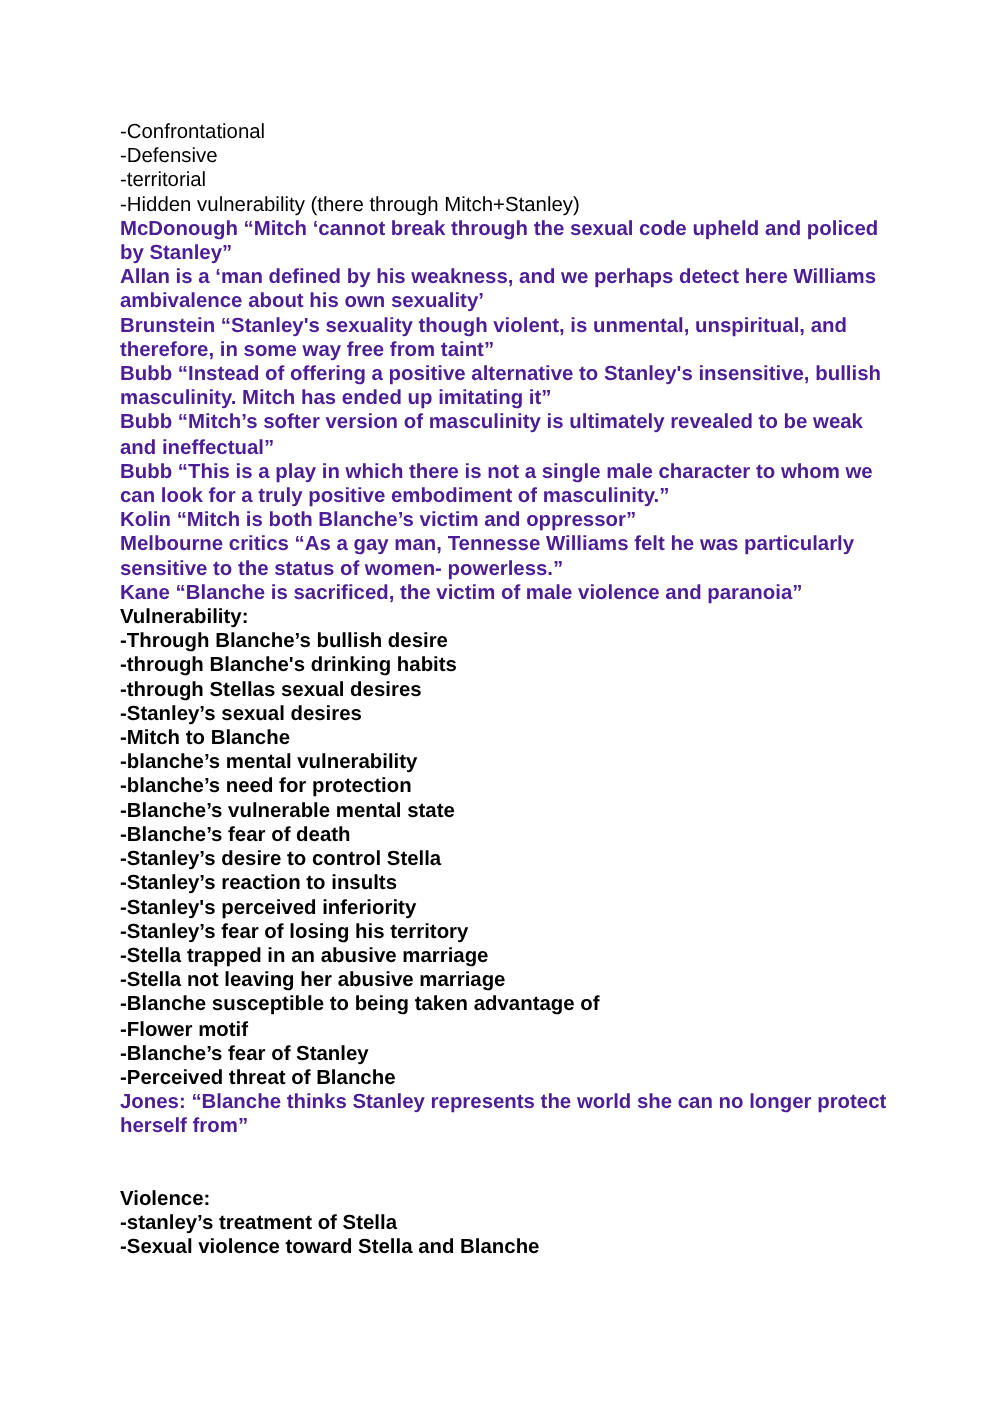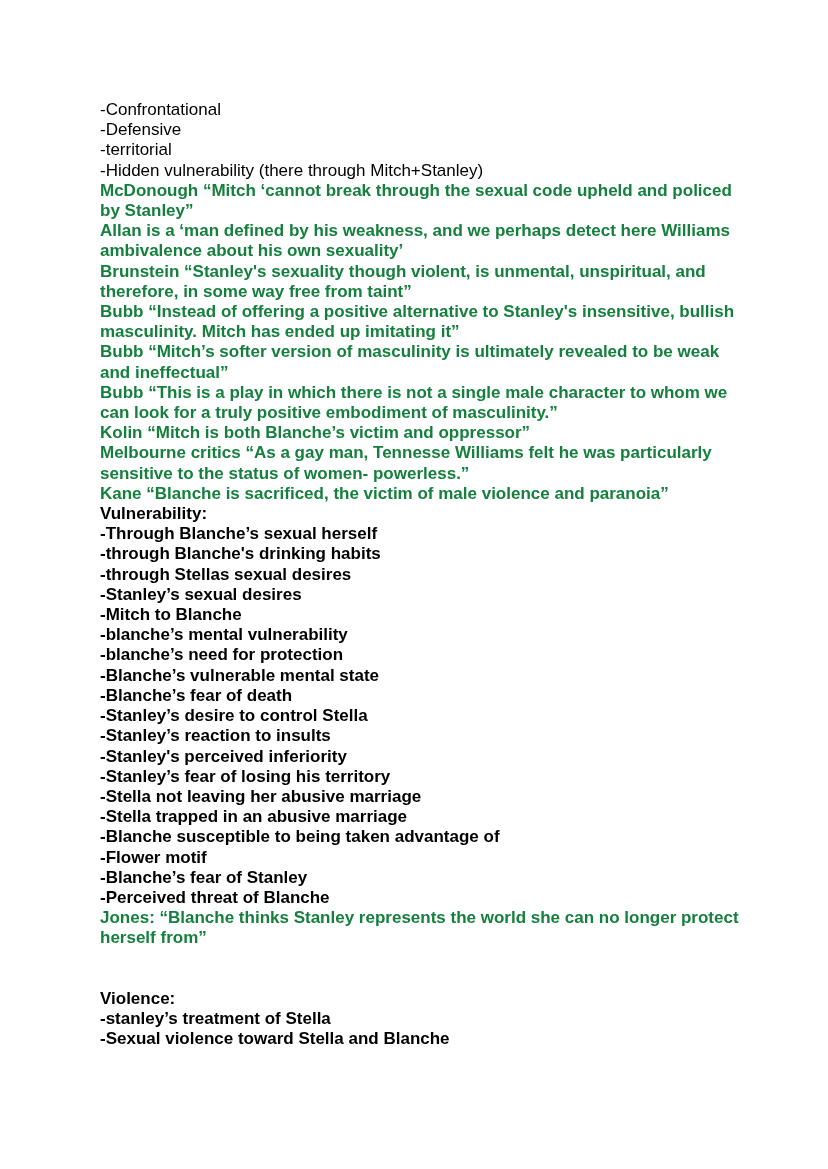--- a/index.html
+++ b/index.html
@@ -10,21 +10,21 @@
     top: 100px;
     width: 640px;
     font-family: "Liberation Sans", sans-serif;
     font-size: 17px;
     line-height: 20.2px;
     color: #000000;
   }
   .line { white-space: nowrap; }
   .plain { font-weight: normal; color: #000000; }
   .bold { font-weight: bold; color: #000000; }
-  .quote { font-weight: bold; color: #15803d; white-space: normal; }
+  .quote { font-weight: bold; color: #4c1d95; white-space: normal; }
   .spacer { height: 40.4px; }
 </style>
 </head>
 <body>
 
 <div class="page">
 
   <div>
     <div class="line plain">-Confrontational</div>
     <div class="line plain">-Defensive</div>
@@ -39,35 +39,35 @@
     <div class="quote">Bubb “Instead of offering a positive alternative to Stanley's insensitive, bullish masculinity. Mitch has ended up imitating it”</div>
     <div class="quote">Bubb “Mitch’s softer version of masculinity is ultimately revealed to be weak and ineffectual”</div>
     <div class="quote">Bubb “This is a play in which there is not a single male character to whom we can look for a truly positive embodiment of masculinity.”</div>
     <div class="quote">Kolin “Mitch is both Blanche’s victim and oppressor”</div>
     <div class="quote">Melbourne critics “As a gay man, Tennesse Williams felt he was particularly sensitive to the status of women- powerless.”</div>
     <div class="quote">Kane “Blanche is sacrificed, the victim of male violence and paranoia”</div>
   </div>
 
   <div>
     <div class="line bold">Vulnerability:</div>
-    <div class="line bold">-Through Blanche’s sexual herself</div>
+    <div class="line bold">-Through Blanche’s bullish desire</div>
     <div class="line bold">-through Blanche's drinking habits</div>
     <div class="line bold">-through Stellas sexual desires</div>
     <div class="line bold">-Stanley’s sexual desires</div>
     <div class="line bold">-Mitch to Blanche</div>
     <div class="line bold">-blanche’s mental vulnerability</div>
     <div class="line bold">-blanche’s need for protection</div>
     <div class="line bold">-Blanche’s vulnerable mental state</div>
     <div class="line bold">-Blanche’s fear of death</div>
     <div class="line bold">-Stanley’s desire to control Stella</div>
     <div class="line bold">-Stanley’s reaction to insults</div>
     <div class="line bold">-Stanley's perceived inferiority</div>
     <div class="line bold">-Stanley’s fear of losing his territory</div>
+    <div class="line bold">-Stella trapped in an abusive marriage</div>
     <div class="line bold">-Stella not leaving her abusive marriage</div>
-    <div class="line bold">-Stella trapped in an abusive marriage</div>
     <div class="line bold">-Blanche susceptible to being taken advantage of</div>
     <div class="line bold">-Flower motif</div>
     <div class="line bold">-Blanche’s fear of Stanley</div>
     <div class="line bold">-Perceived threat of Blanche</div>
     <div class="quote">Jones: “Blanche thinks Stanley represents the world she can no longer protect herself from”</div>
   </div>
 
   <div class="spacer"></div>
 
   <div>

